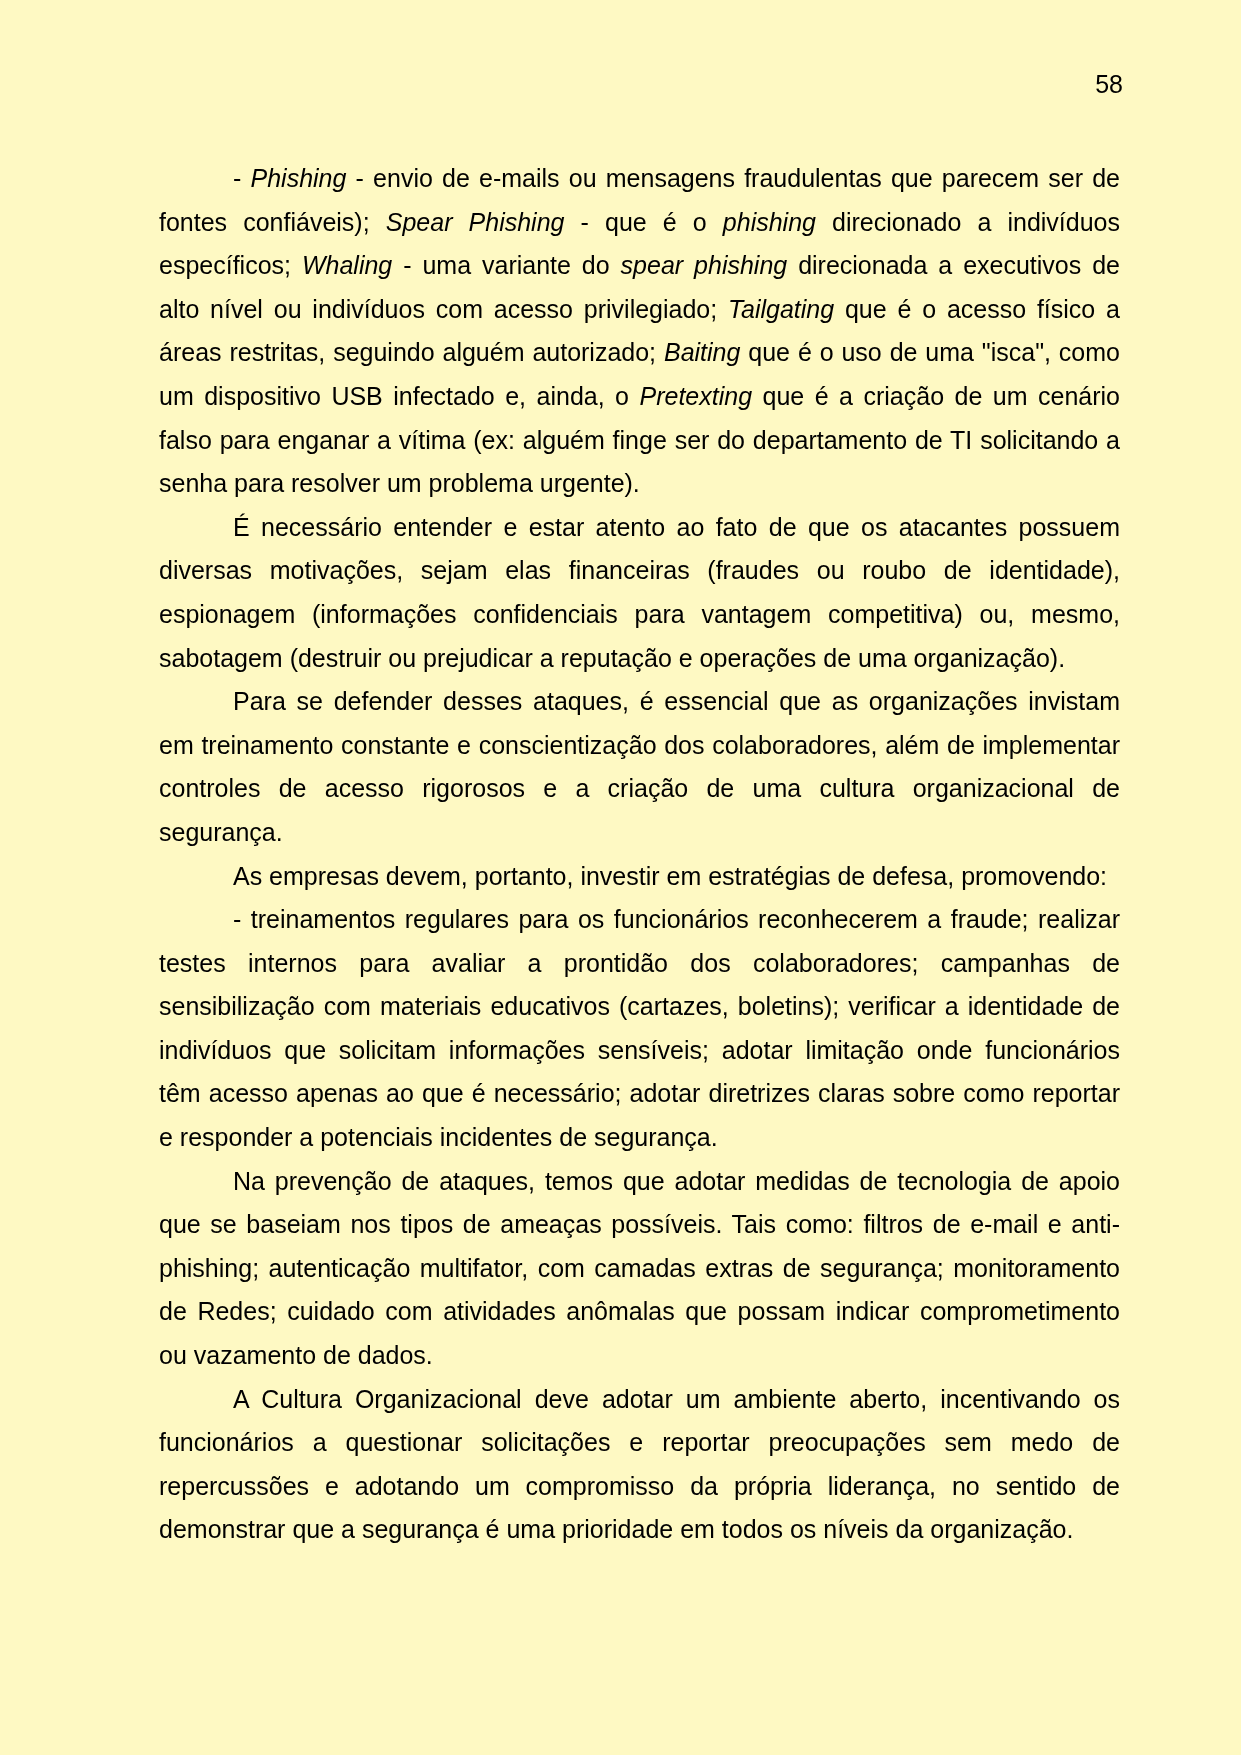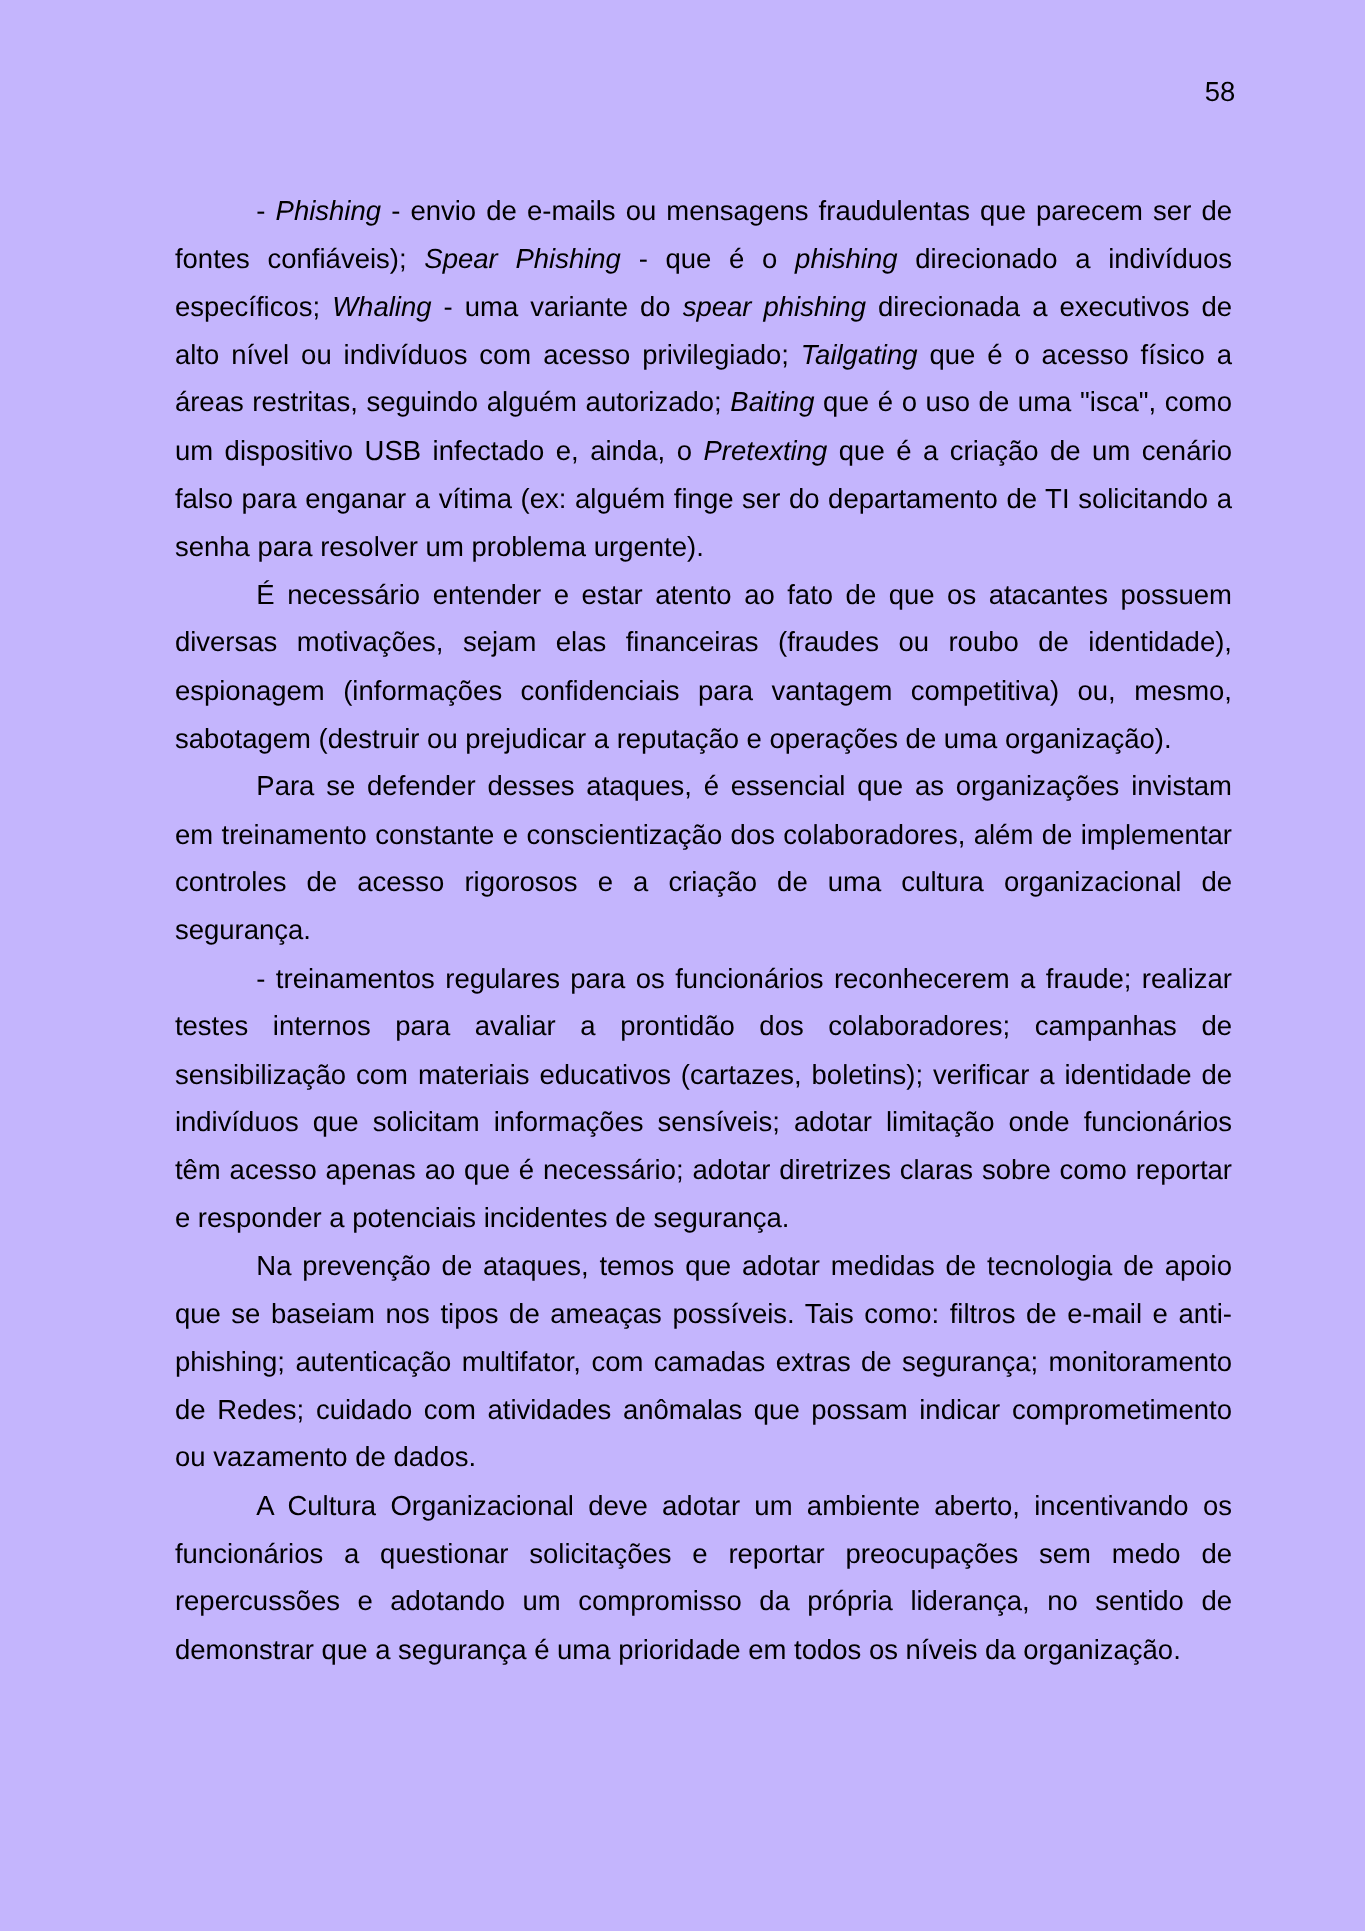--- a/index.html
+++ b/index.html
@@ -4,39 +4,38 @@
 <style>
   html, body {
     margin: 0;
     padding: 0;
     background: #ffffff;
   }
   .page {
     position: relative;
     width: 1241px;
     height: 1755px;
-    background: #c4b5fd;
+    background: #fef9c3;
     overflow: hidden;
     font-family: "Liberation Sans", "DejaVu Sans", sans-serif;
     color: #000000;
   }
   .page-number {
     position: absolute;
     top: 70px;
     right: 118px;
     font-size: 25px;
     line-height: 29px;
     color: #000000;
   }
   .doc-body {
     position: absolute;
     left: 159px;
     top: 157px;
     width: 961px;
-    margin-top: 14px;
   }
   .para {
     margin: 0;
     padding: 0;
     font-size: 25px;
     line-height: 43.6px;
     text-align: justify;
     text-indent: 74px;
     color: #000000;
   }
@@ -46,17 +45,18 @@
 </head>
 <body>
 
 <div class="page">
   <div class="page-number">58</div>
 
   <div class="doc-body">
       <p class="para"><span class="seg">- </span><span class="seg italic">Phishing</span><span class="seg"> - envio de e-mails ou mensagens fraudulentas que parecem ser de fontes confiáveis); </span><span class="seg italic">Spear Phishing</span><span class="seg"> - que é o </span><span class="seg italic">phishing</span><span class="seg"> direcionado a indivíduos específicos; </span><span class="seg italic">Whaling</span><span class="seg"> - uma variante do </span><span class="seg italic">spear phishing</span><span class="seg"> direcionada a executivos de alto nível ou indivíduos com acesso privilegiado; </span><span class="seg italic">Tailgating</span><span class="seg"> que é o acesso físico a áreas restritas, seguindo alguém autorizado; </span><span class="seg italic">Baiting</span><span class="seg"> que é o uso de uma "isca", como um dispositivo USB infectado e, ainda, o </span><span class="seg italic">Pretexting</span><span class="seg"> que é a criação de um cenário falso para enganar a vítima (ex: alguém finge ser do departamento de TI solicitando a senha para resolver um problema urgente).</span></p>
       <p class="para"><span class="seg">É necessário entender e estar atento ao fato de que os atacantes possuem diversas motivações, sejam elas financeiras (fraudes ou roubo de identidade), espionagem (informações confidenciais para vantagem competitiva) ou, mesmo, sabotagem (destruir ou prejudicar a reputação e operações de uma organização).</span></p>
       <p class="para"><span class="seg">Para se defender desses ataques, é essencial que as organizações invistam em treinamento constante e conscientização dos colaboradores, além de implementar controles de acesso rigorosos e a criação de uma cultura organizacional de segurança.</span></p>
+      <p class="para"><span class="seg">As empresas devem, portanto, investir em estratégias de defesa, promovendo:</span></p>
       <p class="para"><span class="seg">- treinamentos regulares para os funcionários reconhecerem a fraude; realizar testes internos para avaliar a prontidão dos colaboradores; campanhas de sensibilização com materiais educativos (cartazes, boletins); verificar a identidade de indivíduos que solicitam informações sensíveis; adotar limitação onde funcionários têm acesso apenas ao que é necessário; adotar diretrizes claras sobre como reportar e responder a potenciais incidentes de segurança.</span></p>
       <p class="para"><span class="seg">Na prevenção de ataques, temos que adotar medidas de tecnologia de apoio que se baseiam nos tipos de ameaças possíveis. Tais como: filtros de e-mail e anti-phishing; autenticação multifator, com camadas extras de segurança; monitoramento de Redes; cuidado com atividades anômalas que possam indicar comprometimento ou vazamento de dados.</span></p>
       <p class="para"><span class="seg">A Cultura Organizacional deve adotar um ambiente aberto, incentivando os funcionários a questionar solicitações e reportar preocupações sem medo de repercussões e adotando um compromisso da própria liderança, no sentido de demonstrar que a segurança é uma prioridade em todos os níveis da organização.</span></p>
     </div>
 </div>
 
 </body></html>

